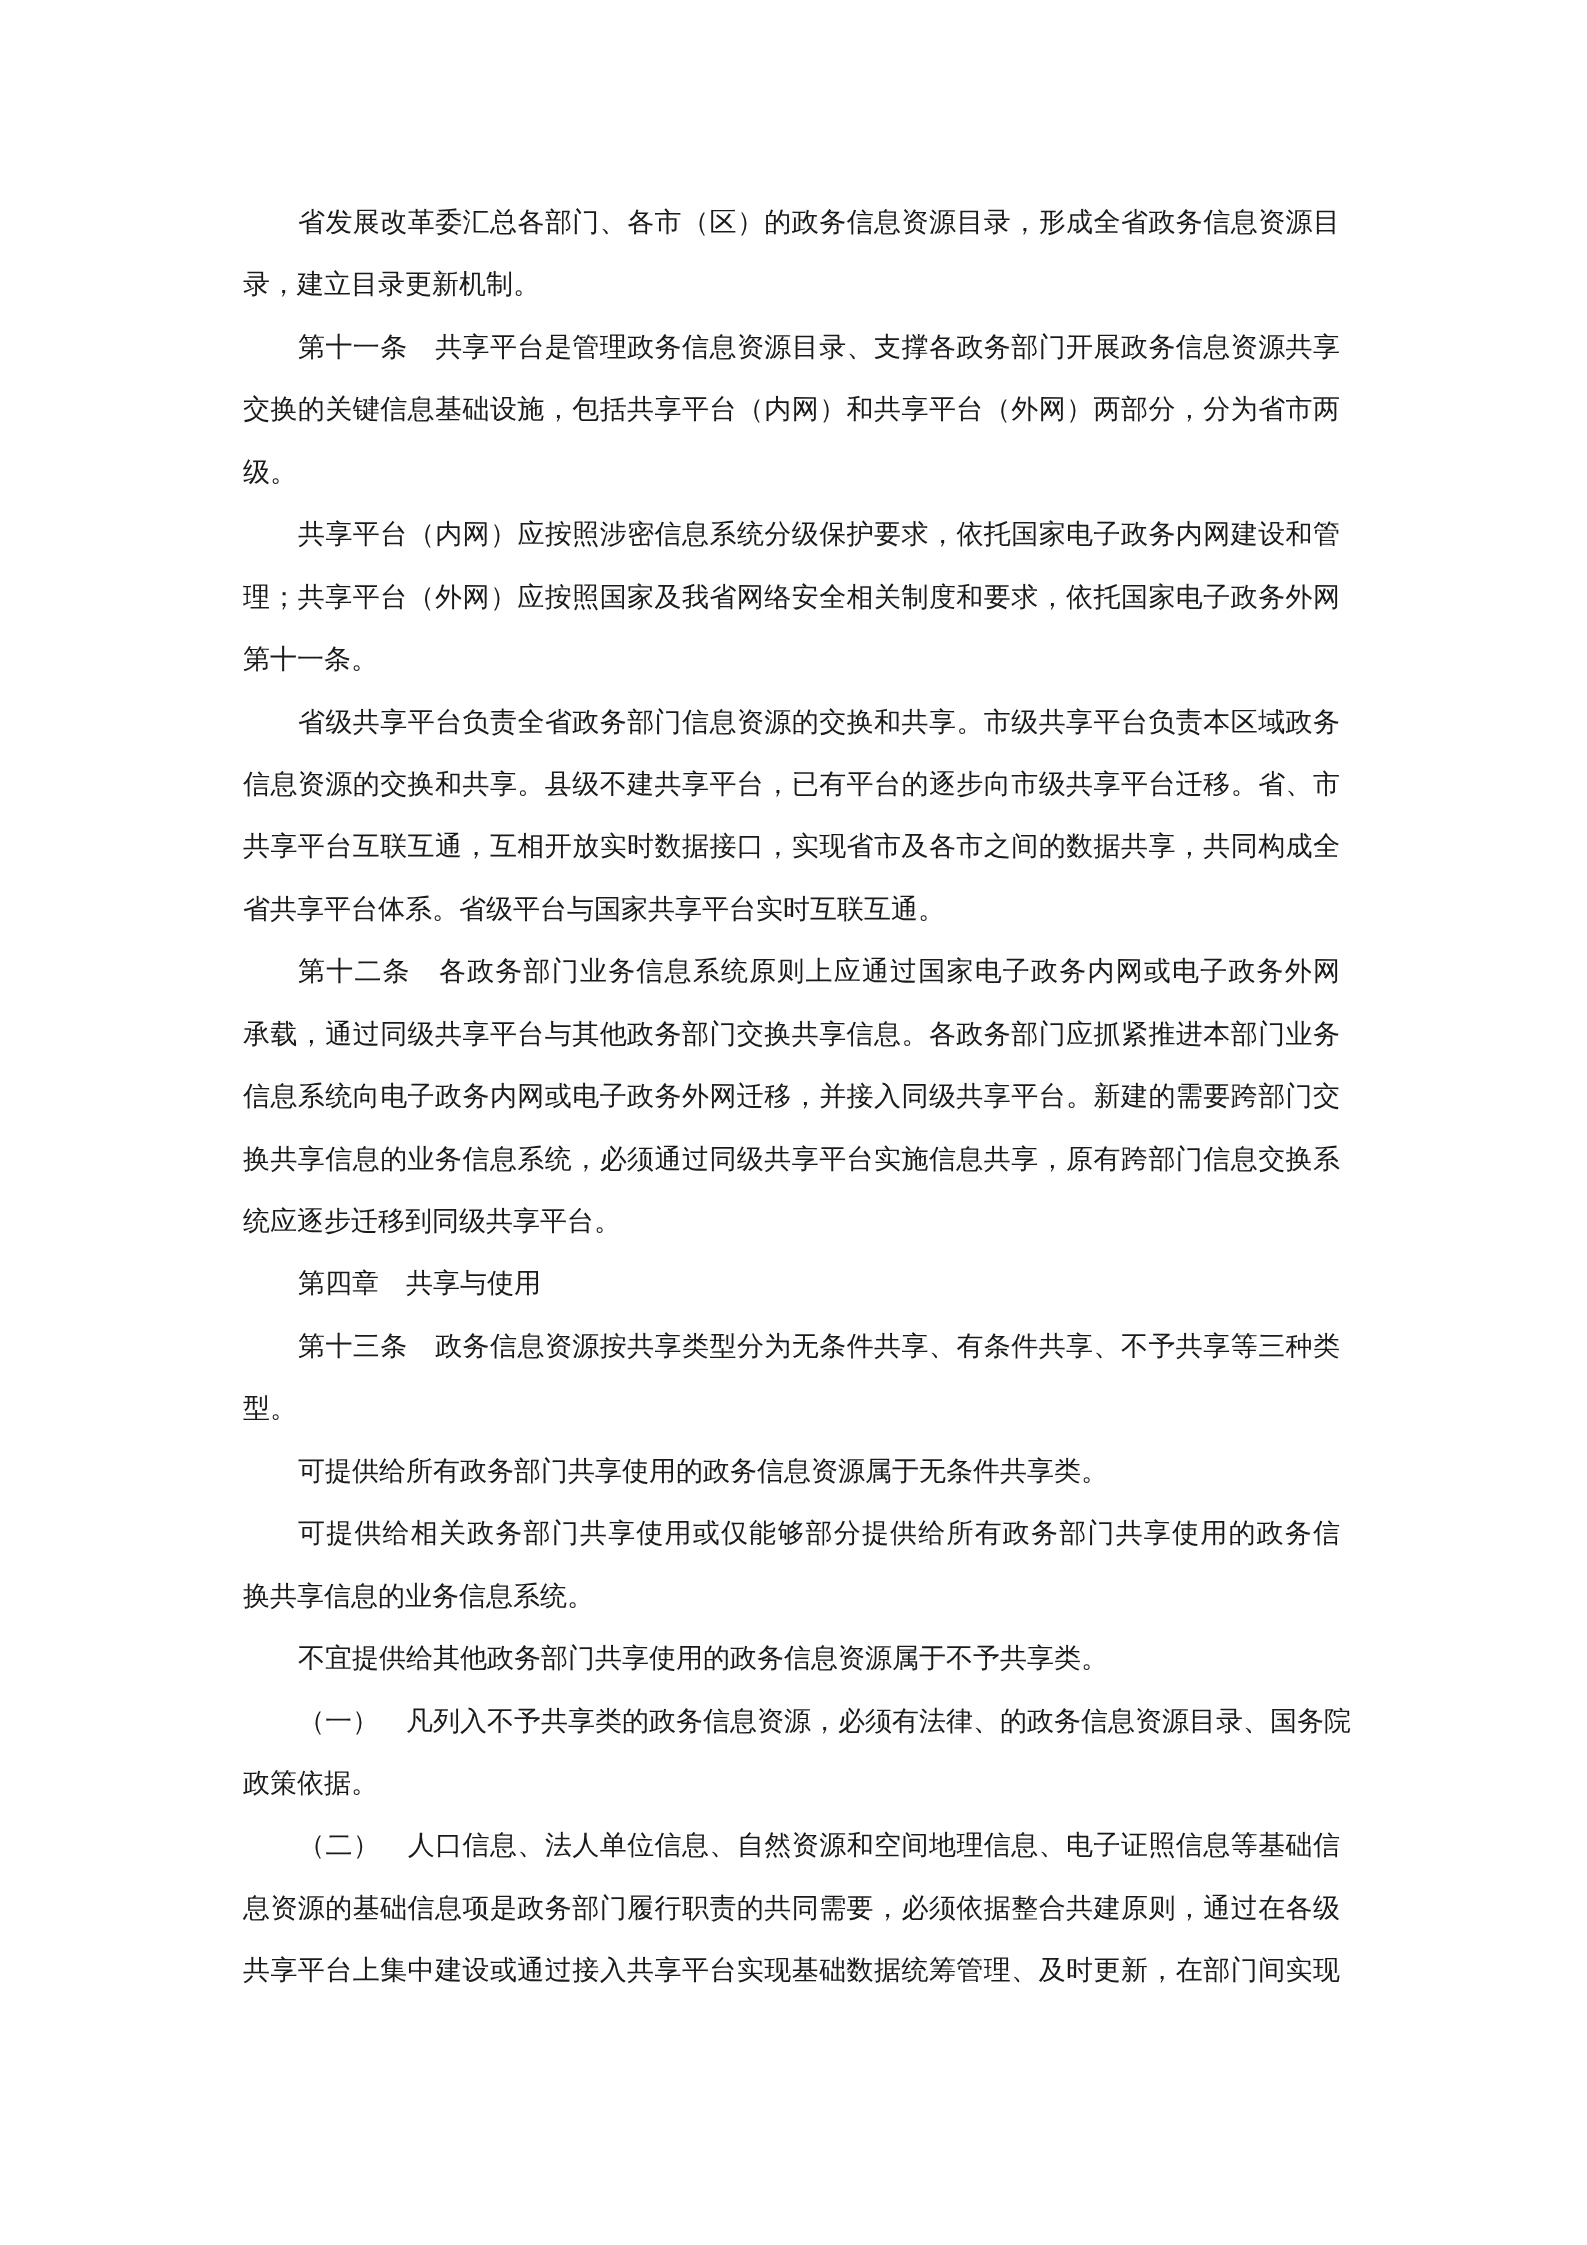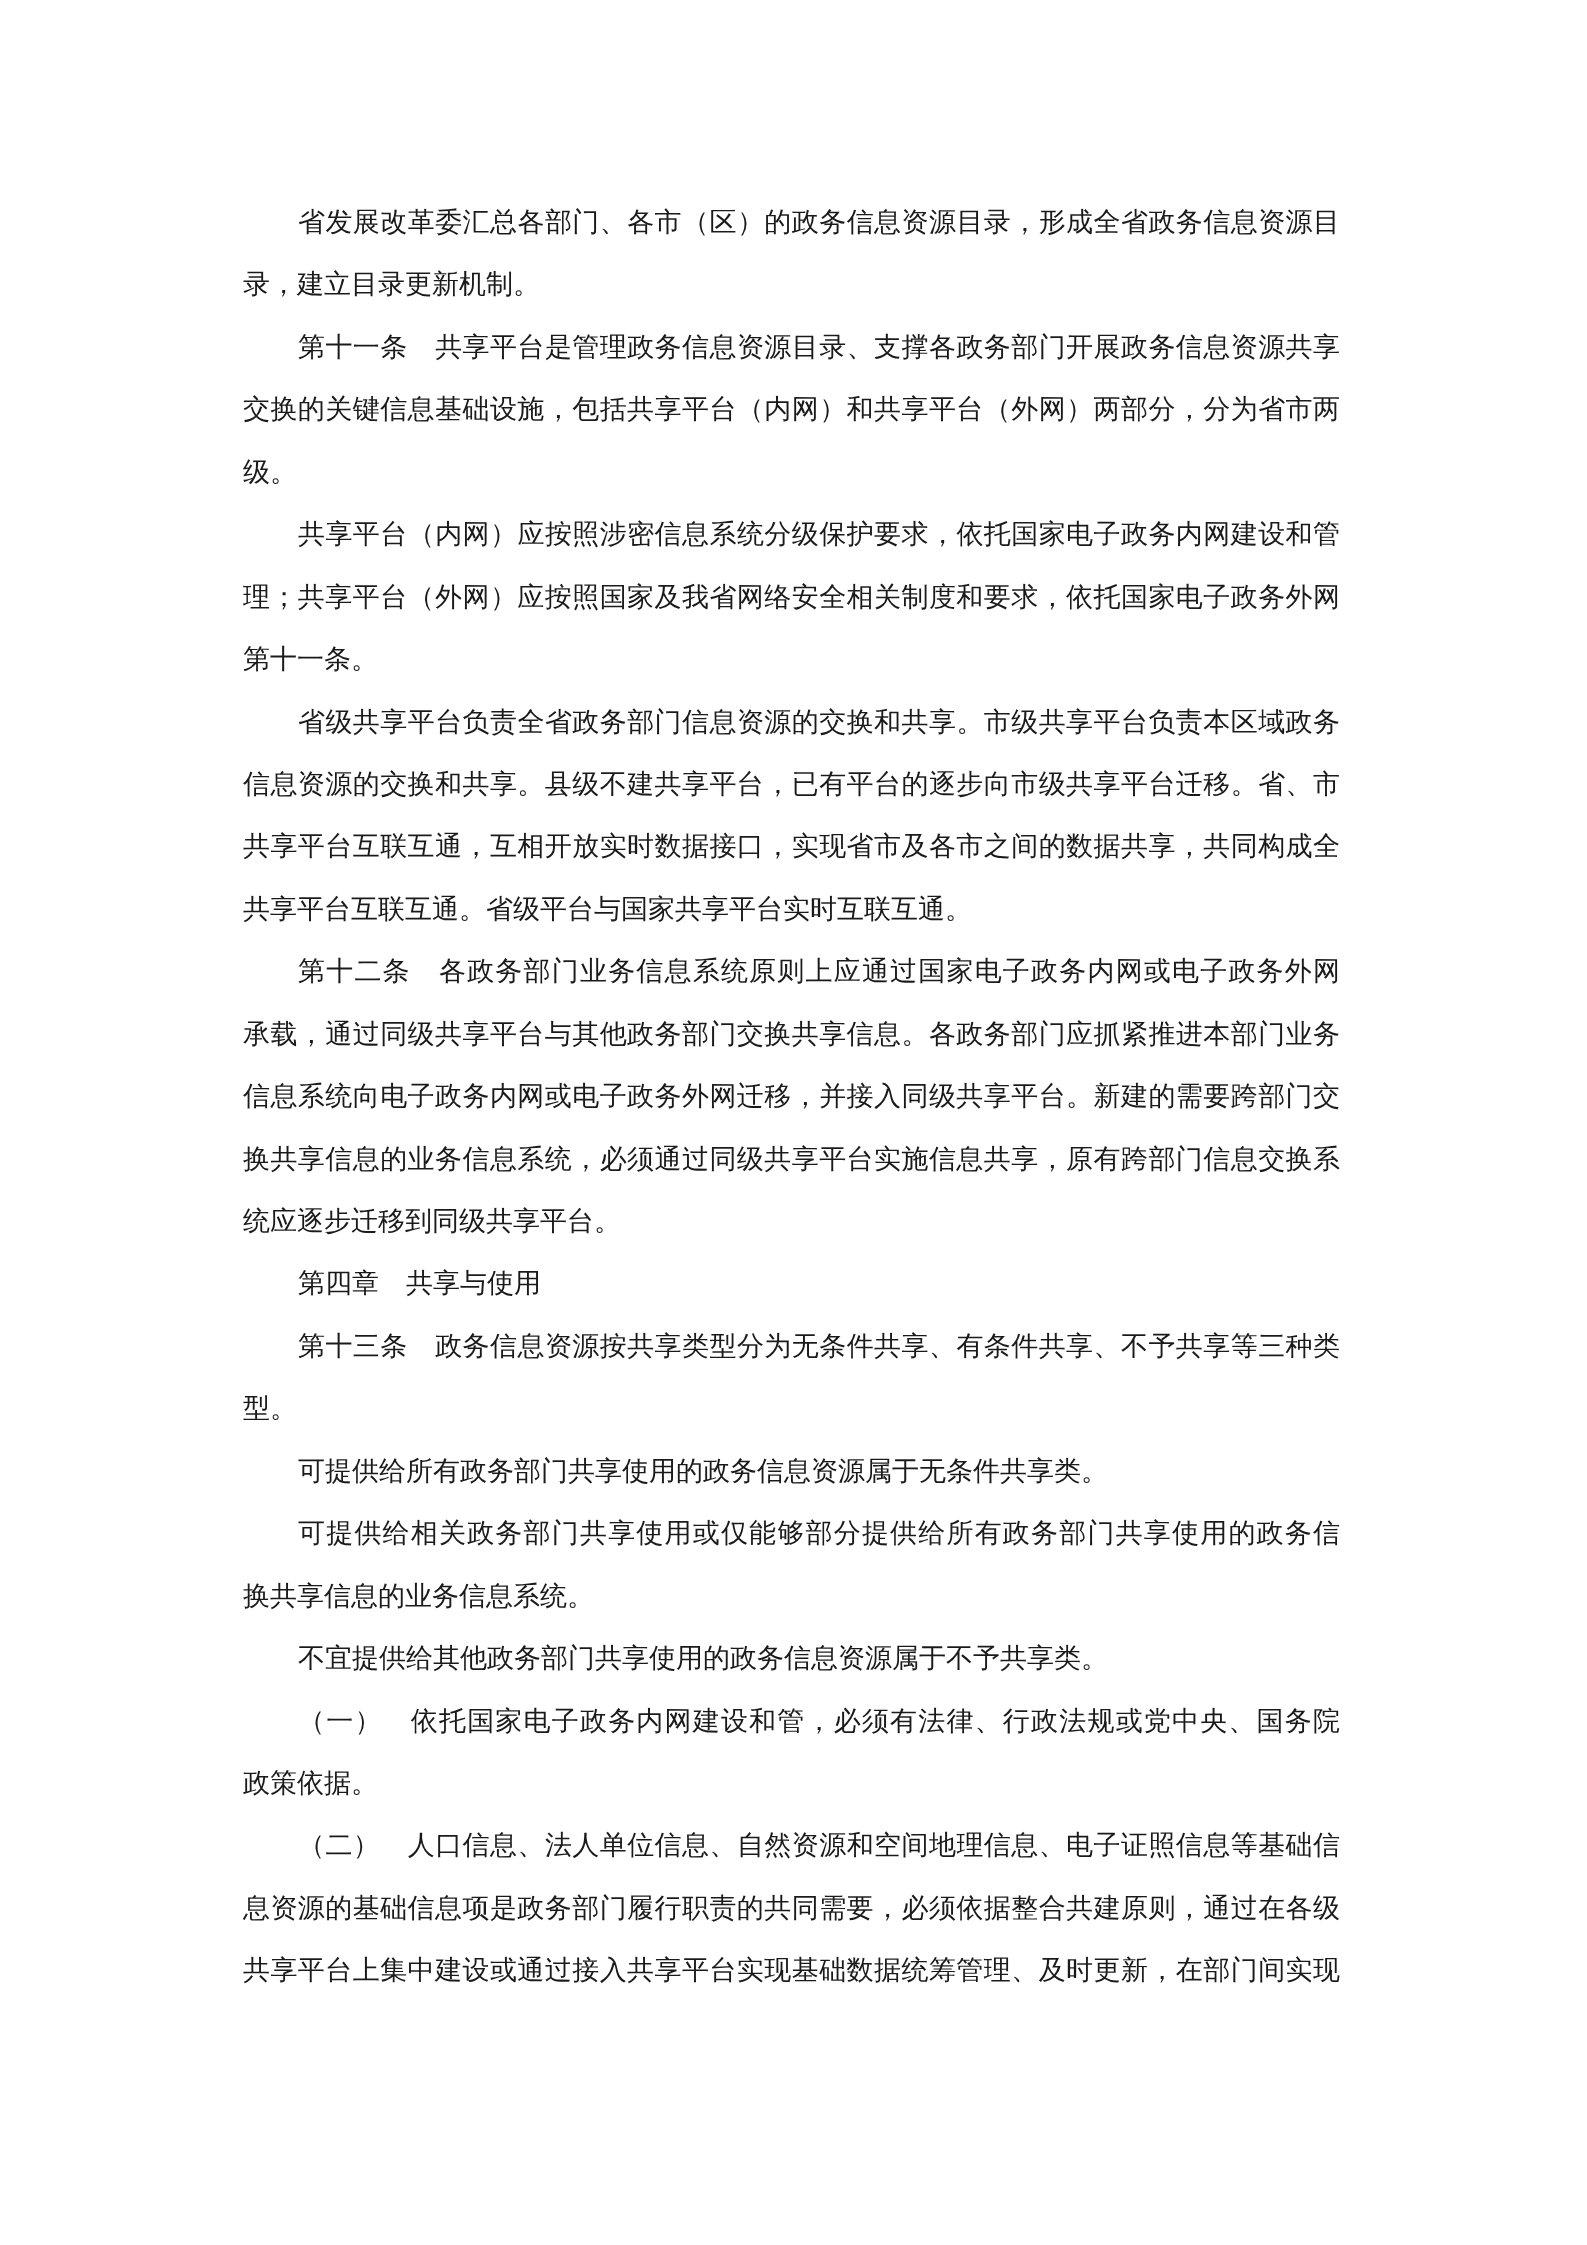--- a/index.html
+++ b/index.html
@@ -37,32 +37,32 @@
     <div class="line last">录，建立目录更新机制。</div>
     <div class="line indent">第十一条　共享平台是管理政务信息资源目录、支撑各政务部门开展政务信息资源共享</div>
     <div class="line">交换的关键信息基础设施，包括共享平台（内网）和共享平台（外网）两部分，分为省市两</div>
     <div class="line last">级。</div>
     <div class="line indent">共享平台（内网）应按照涉密信息系统分级保护要求，依托国家电子政务内网建设和管</div>
     <div class="line">理；共享平台（外网）应按照国家及我省网络安全相关制度和要求，依托国家电子政务外网</div>
     <div class="line last">第十一条。</div>
     <div class="line indent">省级共享平台负责全省政务部门信息资源的交换和共享。市级共享平台负责本区域政务</div>
     <div class="line">信息资源的交换和共享。县级不建共享平台，已有平台的逐步向市级共享平台迁移。省、市</div>
     <div class="line">共享平台互联互通，互相开放实时数据接口，实现省市及各市之间的数据共享，共同构成全</div>
-    <div class="line last">共享平台互联互通。省级平台与国家共享平台实时互联互通。</div>
+    <div class="line last">省共享平台体系。省级平台与国家共享平台实时互联互通。</div>
     <div class="line indent">第十二条　各政务部门业务信息系统原则上应通过国家电子政务内网或电子政务外网</div>
     <div class="line">承载，通过同级共享平台与其他政务部门交换共享信息。各政务部门应抓紧推进本部门业务</div>
     <div class="line">信息系统向电子政务内网或电子政务外网迁移，并接入同级共享平台。新建的需要跨部门交</div>
     <div class="line">换共享信息的业务信息系统，必须通过同级共享平台实施信息共享，原有跨部门信息交换系</div>
     <div class="line last">统应逐步迁移到同级共享平台。</div>
     <div class="line indent last">第四章　共享与使用</div>
     <div class="line indent">第十三条　政务信息资源按共享类型分为无条件共享、有条件共享、不予共享等三种类</div>
     <div class="line last">型。</div>
     <div class="line indent last">可提供给所有政务部门共享使用的政务信息资源属于无条件共享类。</div>
     <div class="line indent">可提供给相关政务部门共享使用或仅能够部分提供给所有政务部门共享使用的政务信</div>
     <div class="line last">换共享信息的业务信息系统。</div>
     <div class="line indent last">不宜提供给其他政务部门共享使用的政务信息资源属于不予共享类。</div>
-    <div class="line indent">（一）　依托国家电子政务内网建设和管，必须有法律、行政法规或党中央、国务院</div>
+    <div class="line indent">（一）　凡列入不予共享类的政务信息资源，必须有法律、的政务信息资源目录、国务院</div>
     <div class="line last">政策依据。</div>
     <div class="line indent">（二）　人口信息、法人单位信息、自然资源和空间地理信息、电子证照信息等基础信</div>
     <div class="line">息资源的基础信息项是政务部门履行职责的共同需要，必须依据整合共建原则，通过在各级</div>
     <div class="line">共享平台上集中建设或通过接入共享平台实现基础数据统筹管理、及时更新，在部门间实现</div>
   </div>
 </div>
 
 </body></html>

